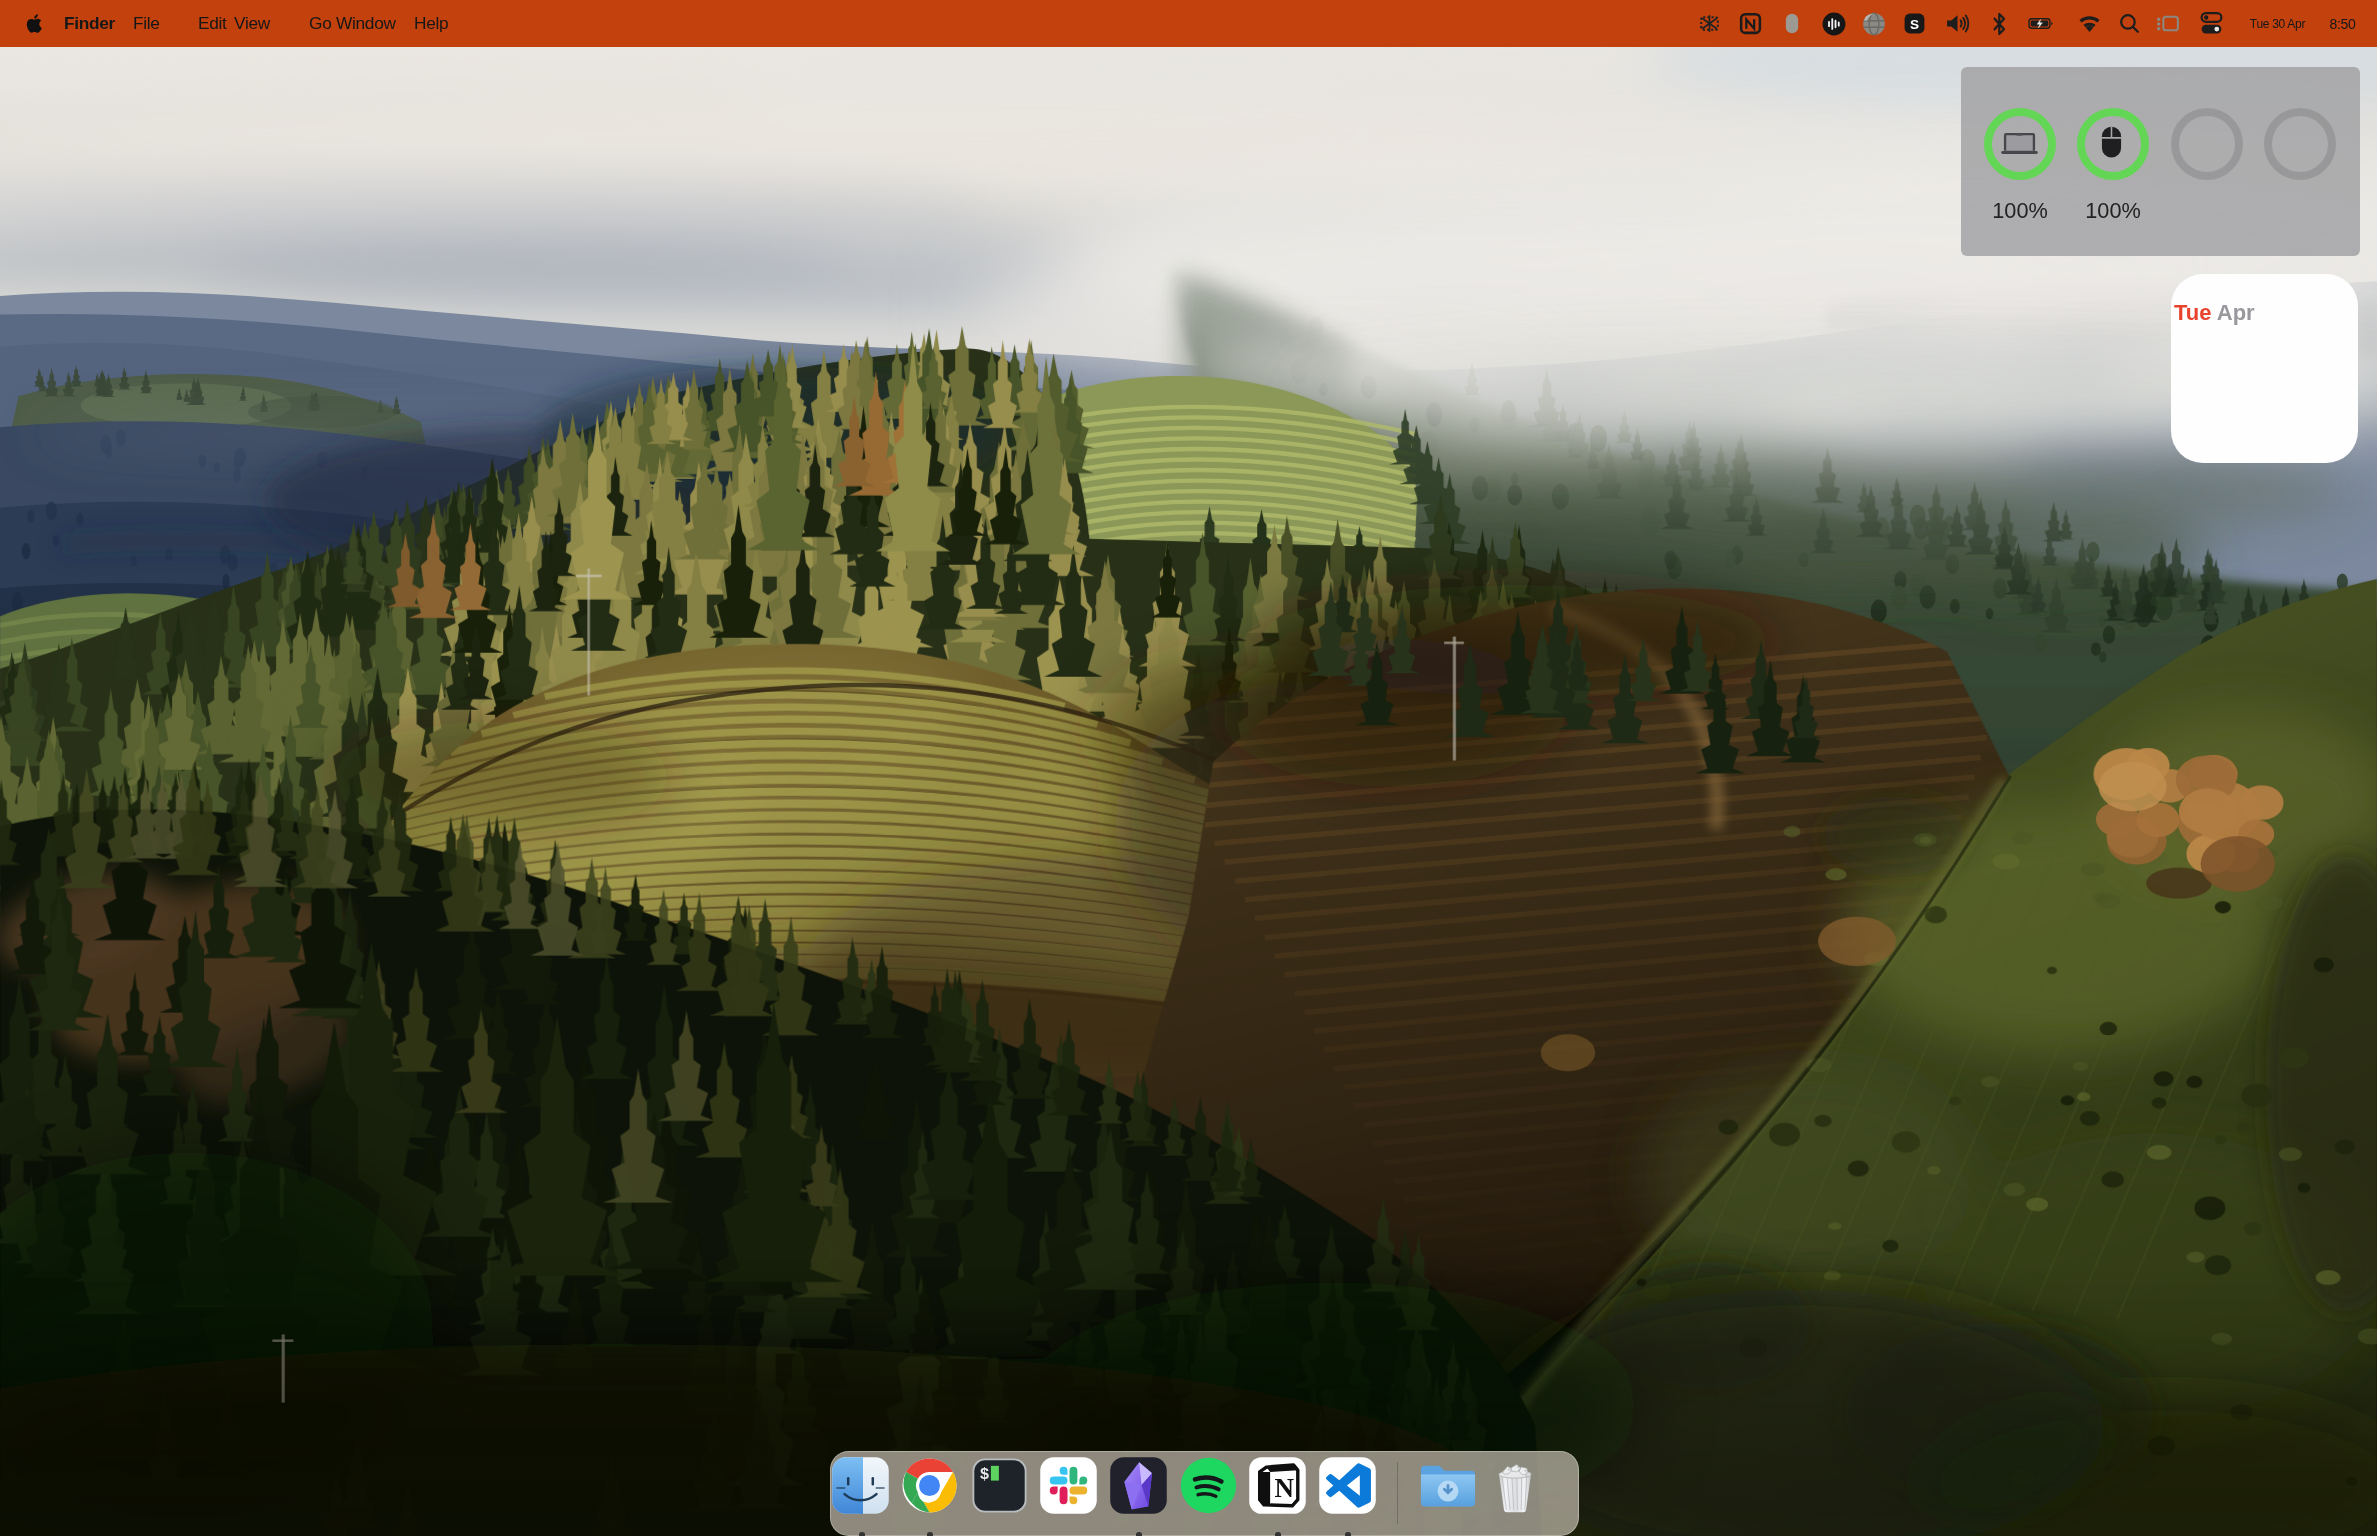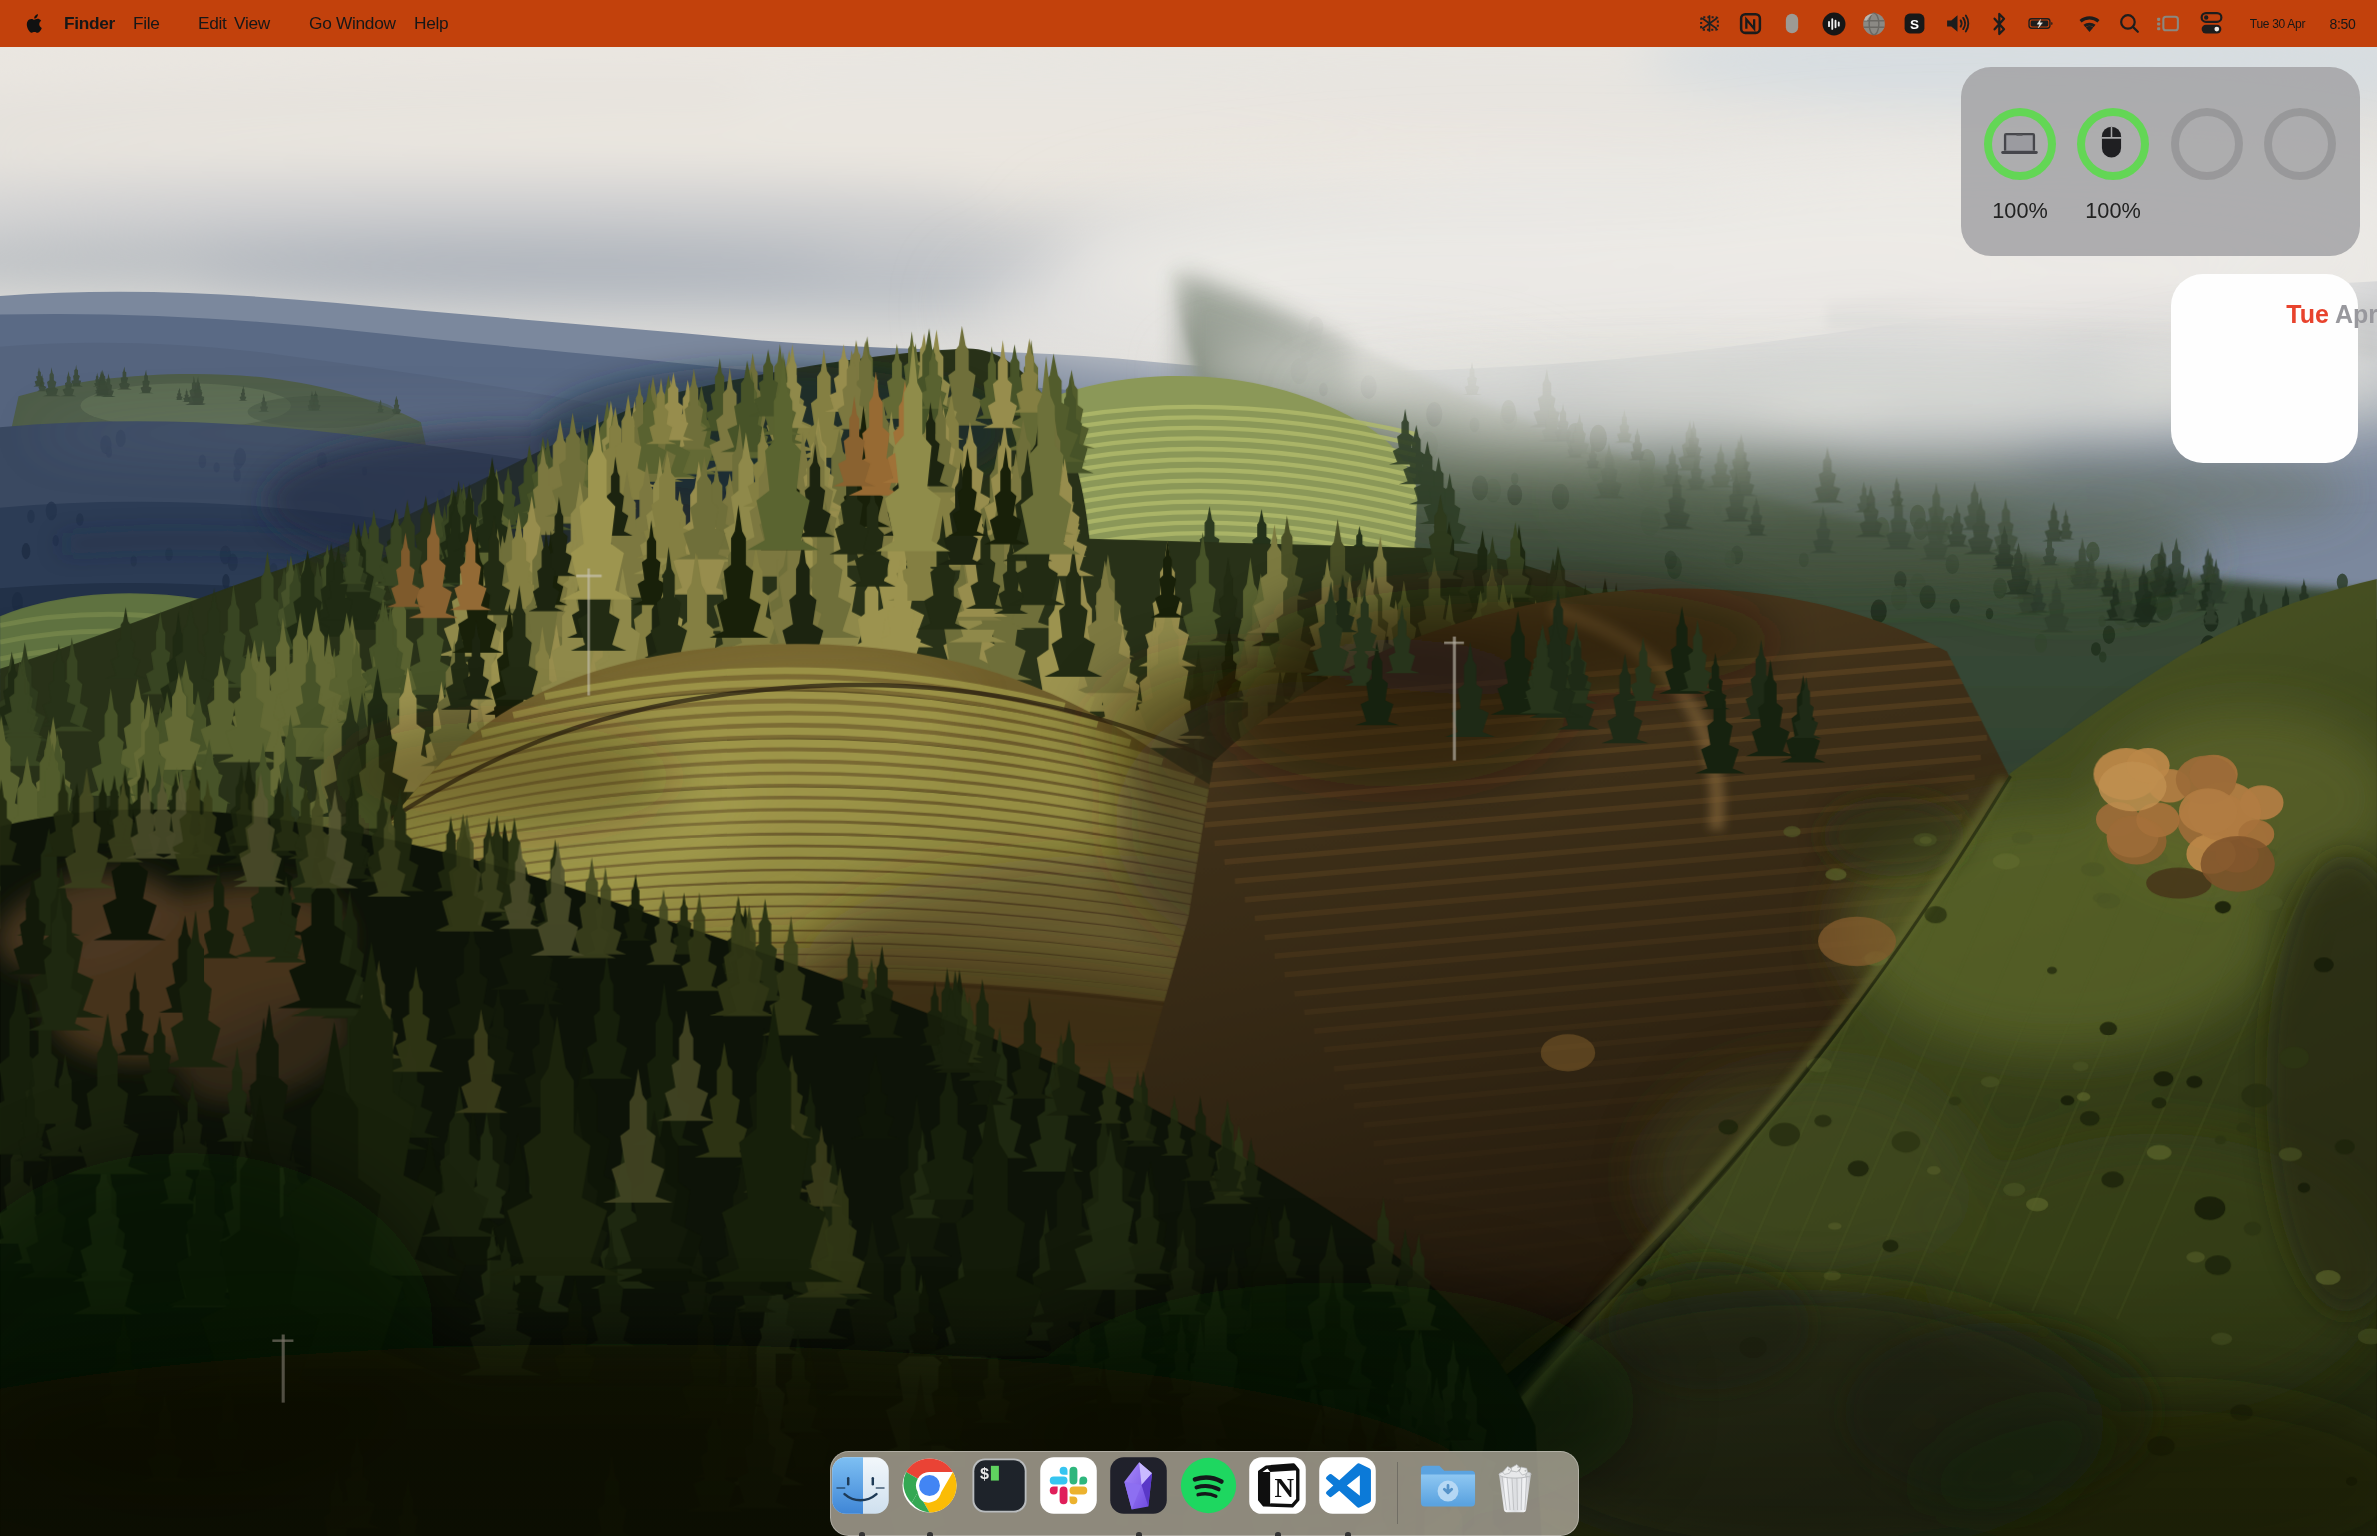--- a/index.html
+++ b/index.html
@@ -2,27 +2,27 @@
 <html style="font-size:10px"><head><meta charset="utf-8"><title>d</title><style>
 html,body{margin:0;padding:0;background:#000}
 #screen{position:relative;width:2377px;height:1537px;overflow:hidden;font-family:"Liberation Sans",sans-serif;-webkit-font-smoothing:antialiased}
 #wall{position:absolute;left:0;top:0;width:2377px;height:1537px}
 
 #menubar{position:absolute;left:0;top:0;width:2377px;height:47px;background:#c2410c;color:#171717}
 #menubar .l{position:absolute;top:0;height:47px;display:flex;align-items:center;font-size:17.3px;letter-spacing:-0.3px}
 #menubar .bold{font-weight:bold}
 #menubar .r{position:absolute;top:0;height:47px;display:flex;align-items:center;justify-content:center}
 
-#batt{position:absolute;left:1961px;top:67px;width:399px;height:189px;background:rgba(163,163,165,0.86);border-radius:30px}
+#batt{position:absolute;left:1961px;top:67px;width:399px;height:189px;background:rgba(163,163,165,0.86);border-radius:6px}
 .ring{position:absolute;top:41px;width:56px;height:56px;border-radius:50%}
 .ring.g{border:8px solid #63d655}
 .ring.e{border:8px solid rgba(120,120,120,0.38)}
 .pct{position:absolute;top:131px;width:88px;text-align:center;font-size:21.7px;color:#222}
 #cal{position:absolute;left:2171px;top:274px;width:187px;height:189px;background:#fefefe;border-radius:32px}
-#cal .row{position:absolute;top:26px;left:20px;width:100%;text-align:right;font-size:25px;font-weight:bold;letter-spacing:0px}
+#cal .row{position:absolute;top:26px;left:3px;width:100%;text-align:left;font-size:22px;font-weight:bold;letter-spacing:0px}
 #cal .tue{color:#e8432d}
 #cal .apr{color:#98989d}
 #cal .day{position:absolute;top:46px;left:0;width:100%;text-align:center;font-size:131px;font-weight:600;color:#2c2c2e;letter-spacing:-3.1px}
 
 #dock{position:absolute;left:830px;top:1451px;width:749px;height:85px;background:rgba(192,186,172,0.72);border:1.2px solid rgba(255,255,255,0.3);border-radius:18.6px;box-sizing:border-box}
 .dicon{position:absolute;top:1456px;width:59px;height:59px}
 .ddot{position:absolute;top:1532px;width:5.6px;height:5.6px;border-radius:50%;background:#343434}
 #dsep{position:absolute;left:1397px;top:1462px;width:1.2px;height:62px;background:rgba(60,60,60,0.35)}
 </style></head>
 <body>

